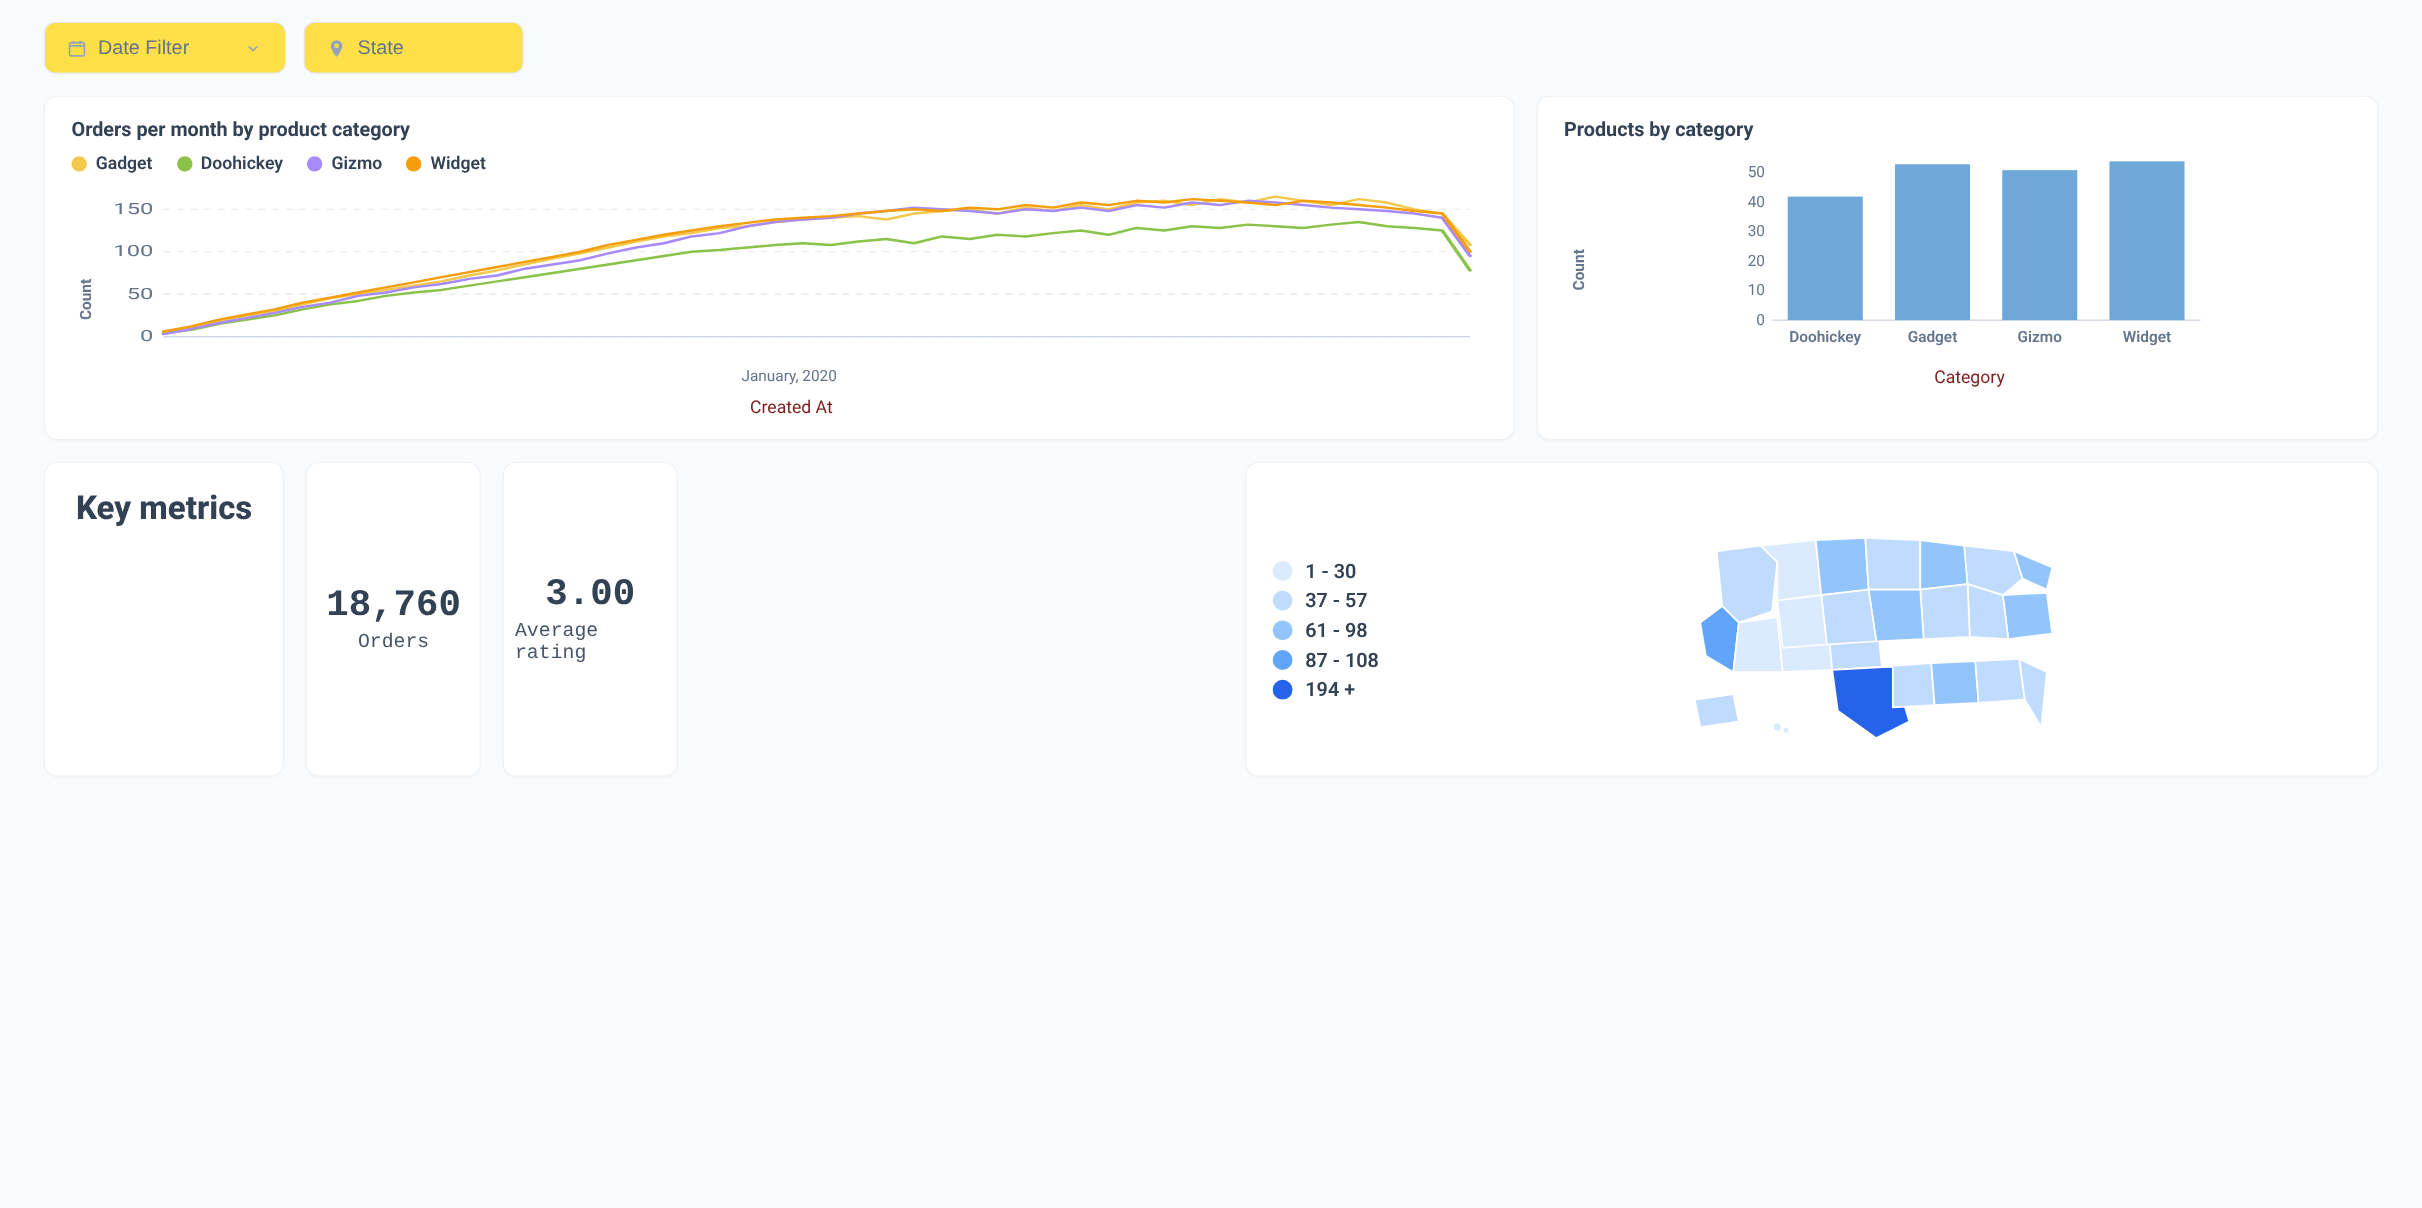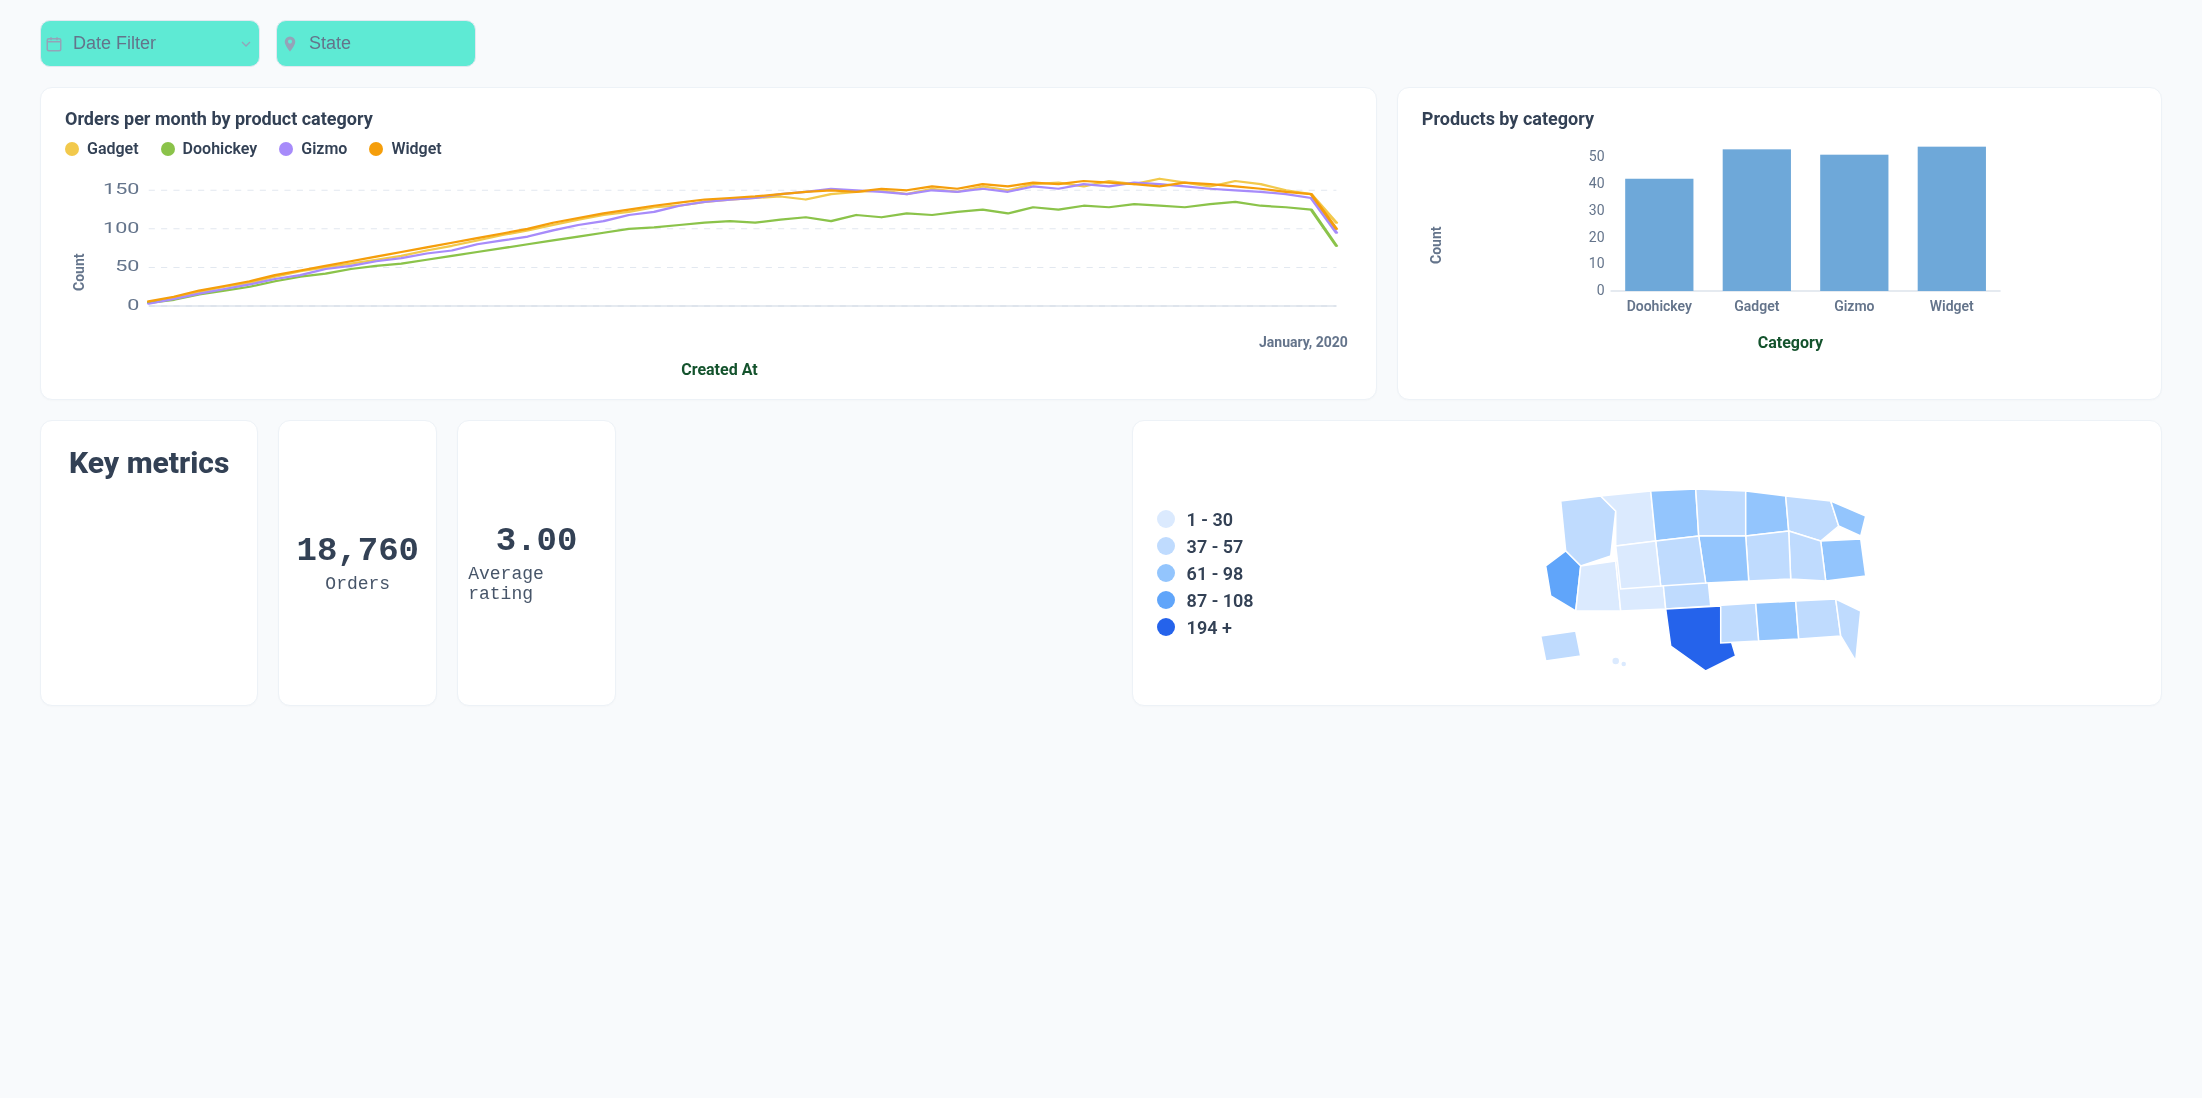--- a/index.html
+++ b/index.html
@@ -5,40 +5,40 @@
   * { box-sizing: border-box; margin: 0; padding: 0; }
   body {
     font-family: -apple-system, BlinkMacSystemFont, "Segoe UI", Roboto, "Helvetica Neue", Arial, sans-serif;
     background: #f8fafc;
     color: #2d374b;
     padding: 20px 40px;
   }
   .filters { display: flex; gap: 16px; margin-bottom: 20px; }
   .filter-btn {
     display: flex; align-items: center; gap: 10px;
-    background: #5eead4; border: 1px solid #e2e8f0; border-radius: 10px;
-    padding: 12px 4px; font-size: 18px; color: #64748b; cursor: pointer;
+    background: #fde047; border: 1px solid #e2e8f0; border-radius: 10px;
+    padding: 12px 20px; font-size: 18px; color: #64748b; cursor: pointer;
     min-width: 220px;
   }
   .filter-btn .chev { margin-left: auto; }
   .icon { width: 18px; height: 18px; display: inline-flex; align-items: center; justify-content: center; }
   .row { display: flex; gap: 20px; margin-bottom: 20px; }
   .card {
     background: #fff; border: 1px solid #edf2f7; border-radius: 12px;
     padding: 20px 24px; box-shadow: 0 1px 2px rgba(0,0,0,0.02);
   }
   .card-title { font-size: 18px; font-weight: 700; color: #334155; margin-bottom: 10px; }
   .legend-row { display: flex; gap: 22px; align-items: center; margin-bottom: 8px; }
   .legend-item { display: flex; align-items: center; gap: 8px; font-size: 16px; color: #334155; font-weight: 600;}
   .swatch { width: 14px; height: 14px; border-radius: 50%; }
   .chart-area { display: flex; }
   .y-axis-label { writing-mode: vertical-rl; transform: rotate(180deg); font-size: 14px; color: #64748b; font-weight: 700; text-align: center; padding-right: 6px;}
   .plot-wrap { flex: 1; }
-  .x-axis-label { text-align: center; font-size: 16px; color: #14532d; font-weight: 700; margin-top: 10px;}
-  .x-end-label { text-align: right; font-size: 14px; color: #64748b; font-weight: 700; margin-top: 4px; padding-right: 4px;}
+  .x-axis-label { text-align: center; font-size: 16px; color: #7f1d1d; font-weight: 400; margin-top: 10px;}
+  .x-end-label { text-align: center; font-size: 14px; color: #64748b; font-weight: 400; margin-top: 4px; padding-right: 4px;}
   .metrics-title { font-size: 30px; font-weight: 800; color: #334155; }
   .metric-card { flex: 1; display: flex; flex-direction: column; align-items: center; justify-content: center; padding: 40px 10px; font-family: Liberation Mono, monospace;}
   .metric-value { font-size: 34px; font-weight: 800; color: #334155; }
   .metric-label { font-size: 18px; color: #475569; margin-top: 4px; }
   .map-legend-row { display:flex; align-items:center; gap:12px; font-size:18px; color:#334155; font-weight:600; margin:6px 0;}
   .map-swatch { width:18px; height:18px; border-radius:50%; }
   .bar-tick { font-size:14px; fill:#64748b; }
   .grid-line { stroke:#e2e8f0; stroke-dasharray:4 4; }
   .axis-line { stroke:#cbd5e1; }
 </style>

